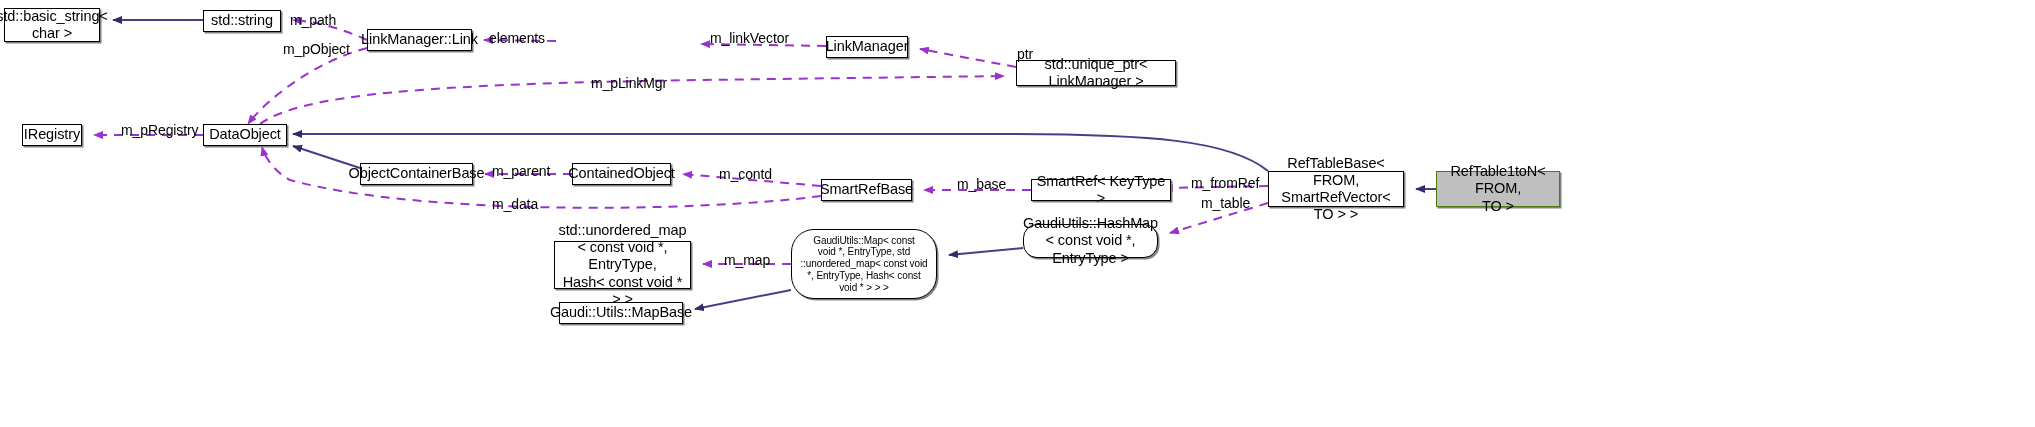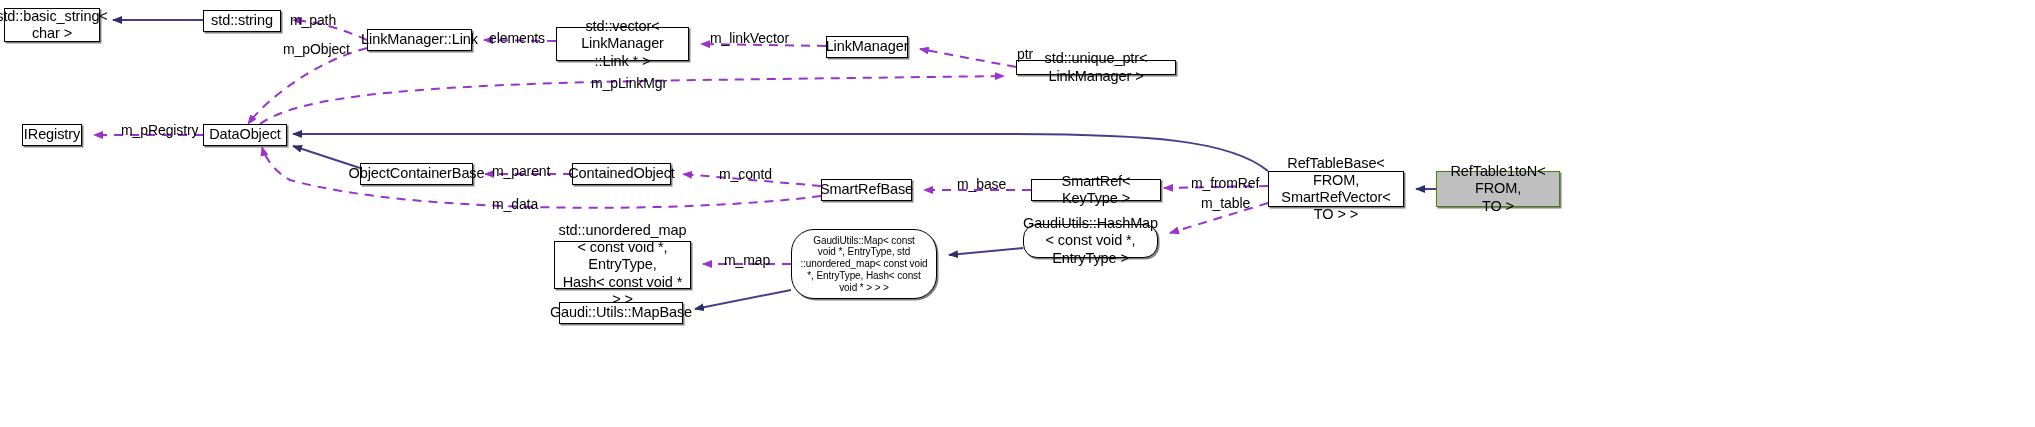--- a/index.html
+++ b/index.html
@@ -109,38 +109,36 @@
     <path d="M791,264 L703,264" stroke="#9a32cd" stroke-width="2" fill="none" stroke-dasharray="9,7" marker-end="url(#arrow-usage)"></path>
   </svg>
 
   <div class="node" style="left:4px; top:8px; width:96px; height:34px;">std::basic_string&lt;
 char &gt;</div>
 
   <div class="node" style="left:203px; top:10px; width:78px; height:22px;">std::string</div>
 
   <div class="node" style="left:367px; top:29px; width:105px; height:22px;">LinkManager::Link</div>
 
-  <div class="node" style="left:556px; top:27px; width:133px; height:34px;">std::vector&lt; LinkManager
-::Link * &gt;</div>
 
   <div class="node" style="left:826px; top:36px; width:82px; height:22px;">LinkManager</div>
 
-  <div class="node" style="left:1016px; top:60px; width:160px; height:15px;">std::unique_ptr&lt; LinkManager &gt;</div>
+  <div class="node" style="left:1016px; top:60px; width:160px; height:26px;">std::unique_ptr&lt; LinkManager &gt;</div>
 
   <div class="node" style="left:22px; top:124px; width:60px; height:22px;">IRegistry</div>
 
   <div class="node" style="left:203px; top:124px; width:84px; height:22px;">DataObject</div>
 
   <div class="node" style="left:360px; top:163px; width:113px; height:22px;">ObjectContainerBase</div>
 
   <div class="node" style="left:572px; top:163px; width:99px; height:22px;text-align:center;">ContainedObject</div>
 
   <div class="node" style="left:821px; top:179px; width:91px; height:22px;">SmartRefBase</div>
 
-  <div class="node" style="left:1031px; top:179px; width:130px; height:22px;">SmartRef&lt; KeyType &gt;</div>
+  <div class="node" style="left:1031px; top:179px; width:140px; height:22px;">SmartRef&lt; KeyType &gt;</div>
 
   <div class="node" style="left:1268px; top:171px; width:136px; height:36px;">RefTableBase&lt; FROM,
 SmartRefVector&lt; TO &gt; &gt;</div>
 
   <div class="node focus" style="left:1436px; top:171px; width:124px; height:36px;">RefTable1toN&lt; FROM,
 TO &gt;</div>
 
   <div class="node" style="left:1023px; top:224px; width:135px; height:34px;border-radius:14px;">GaudiUtils::HashMap
 &lt; const void *, EntryType &gt;</div>
 

